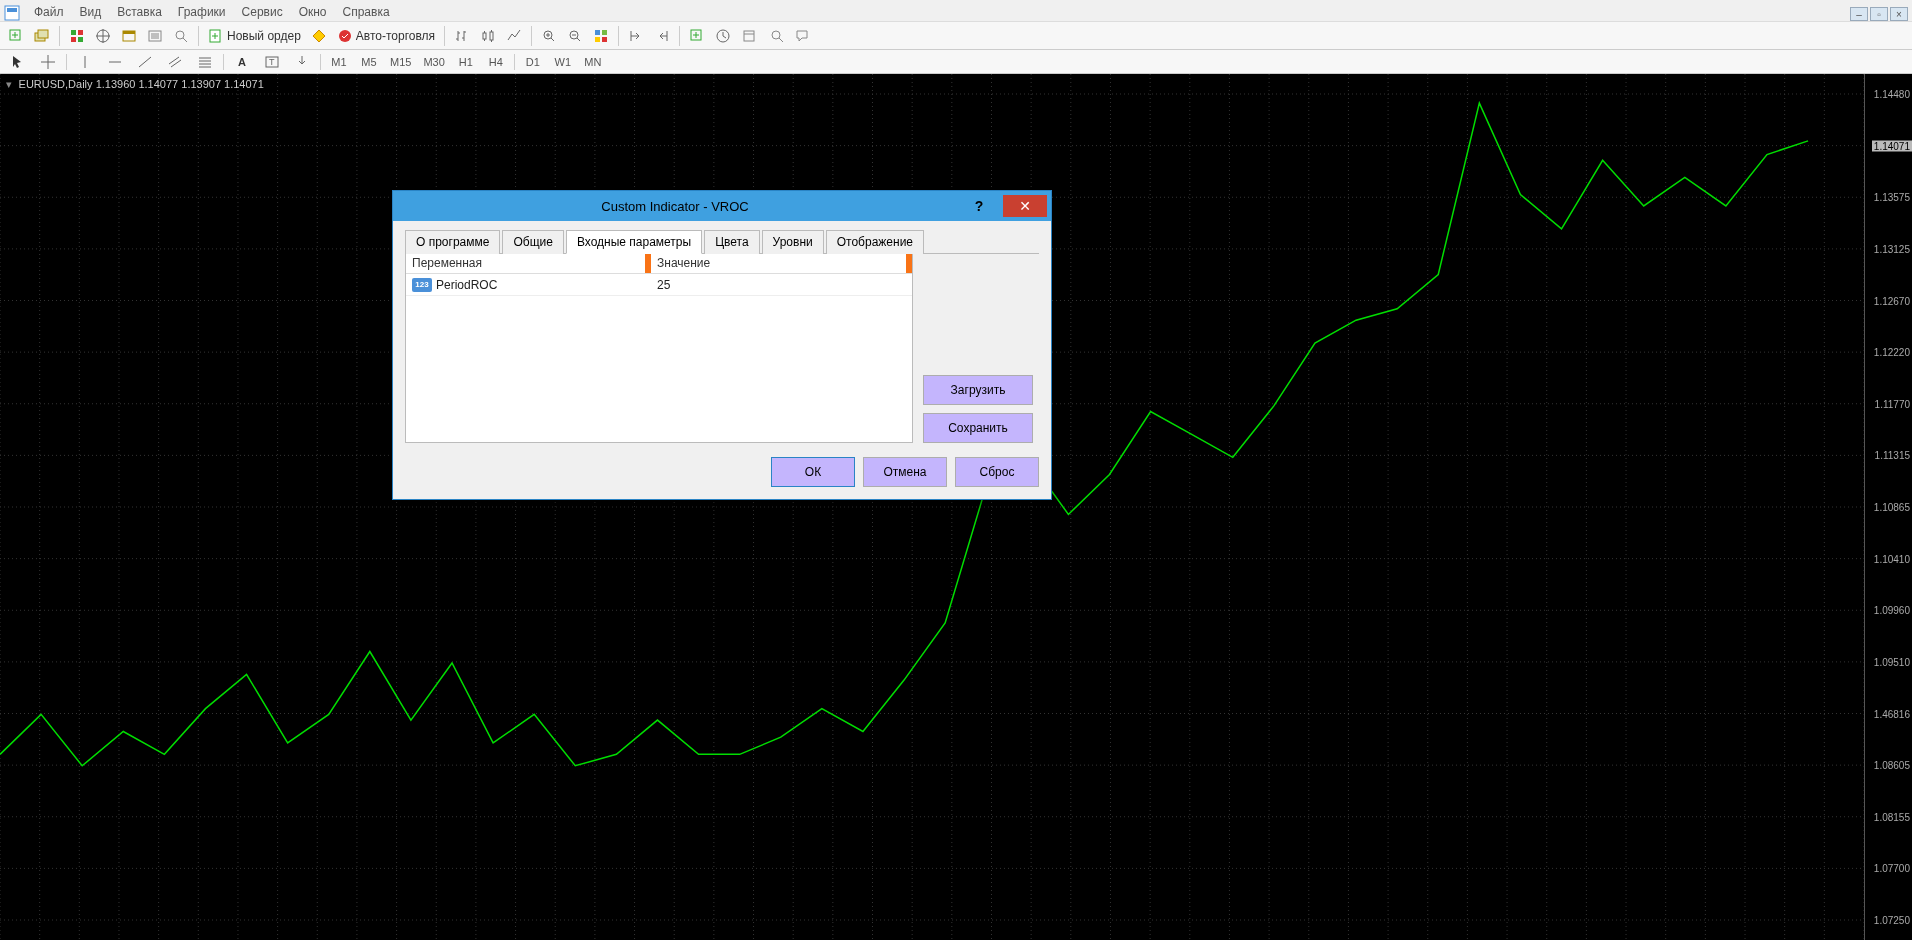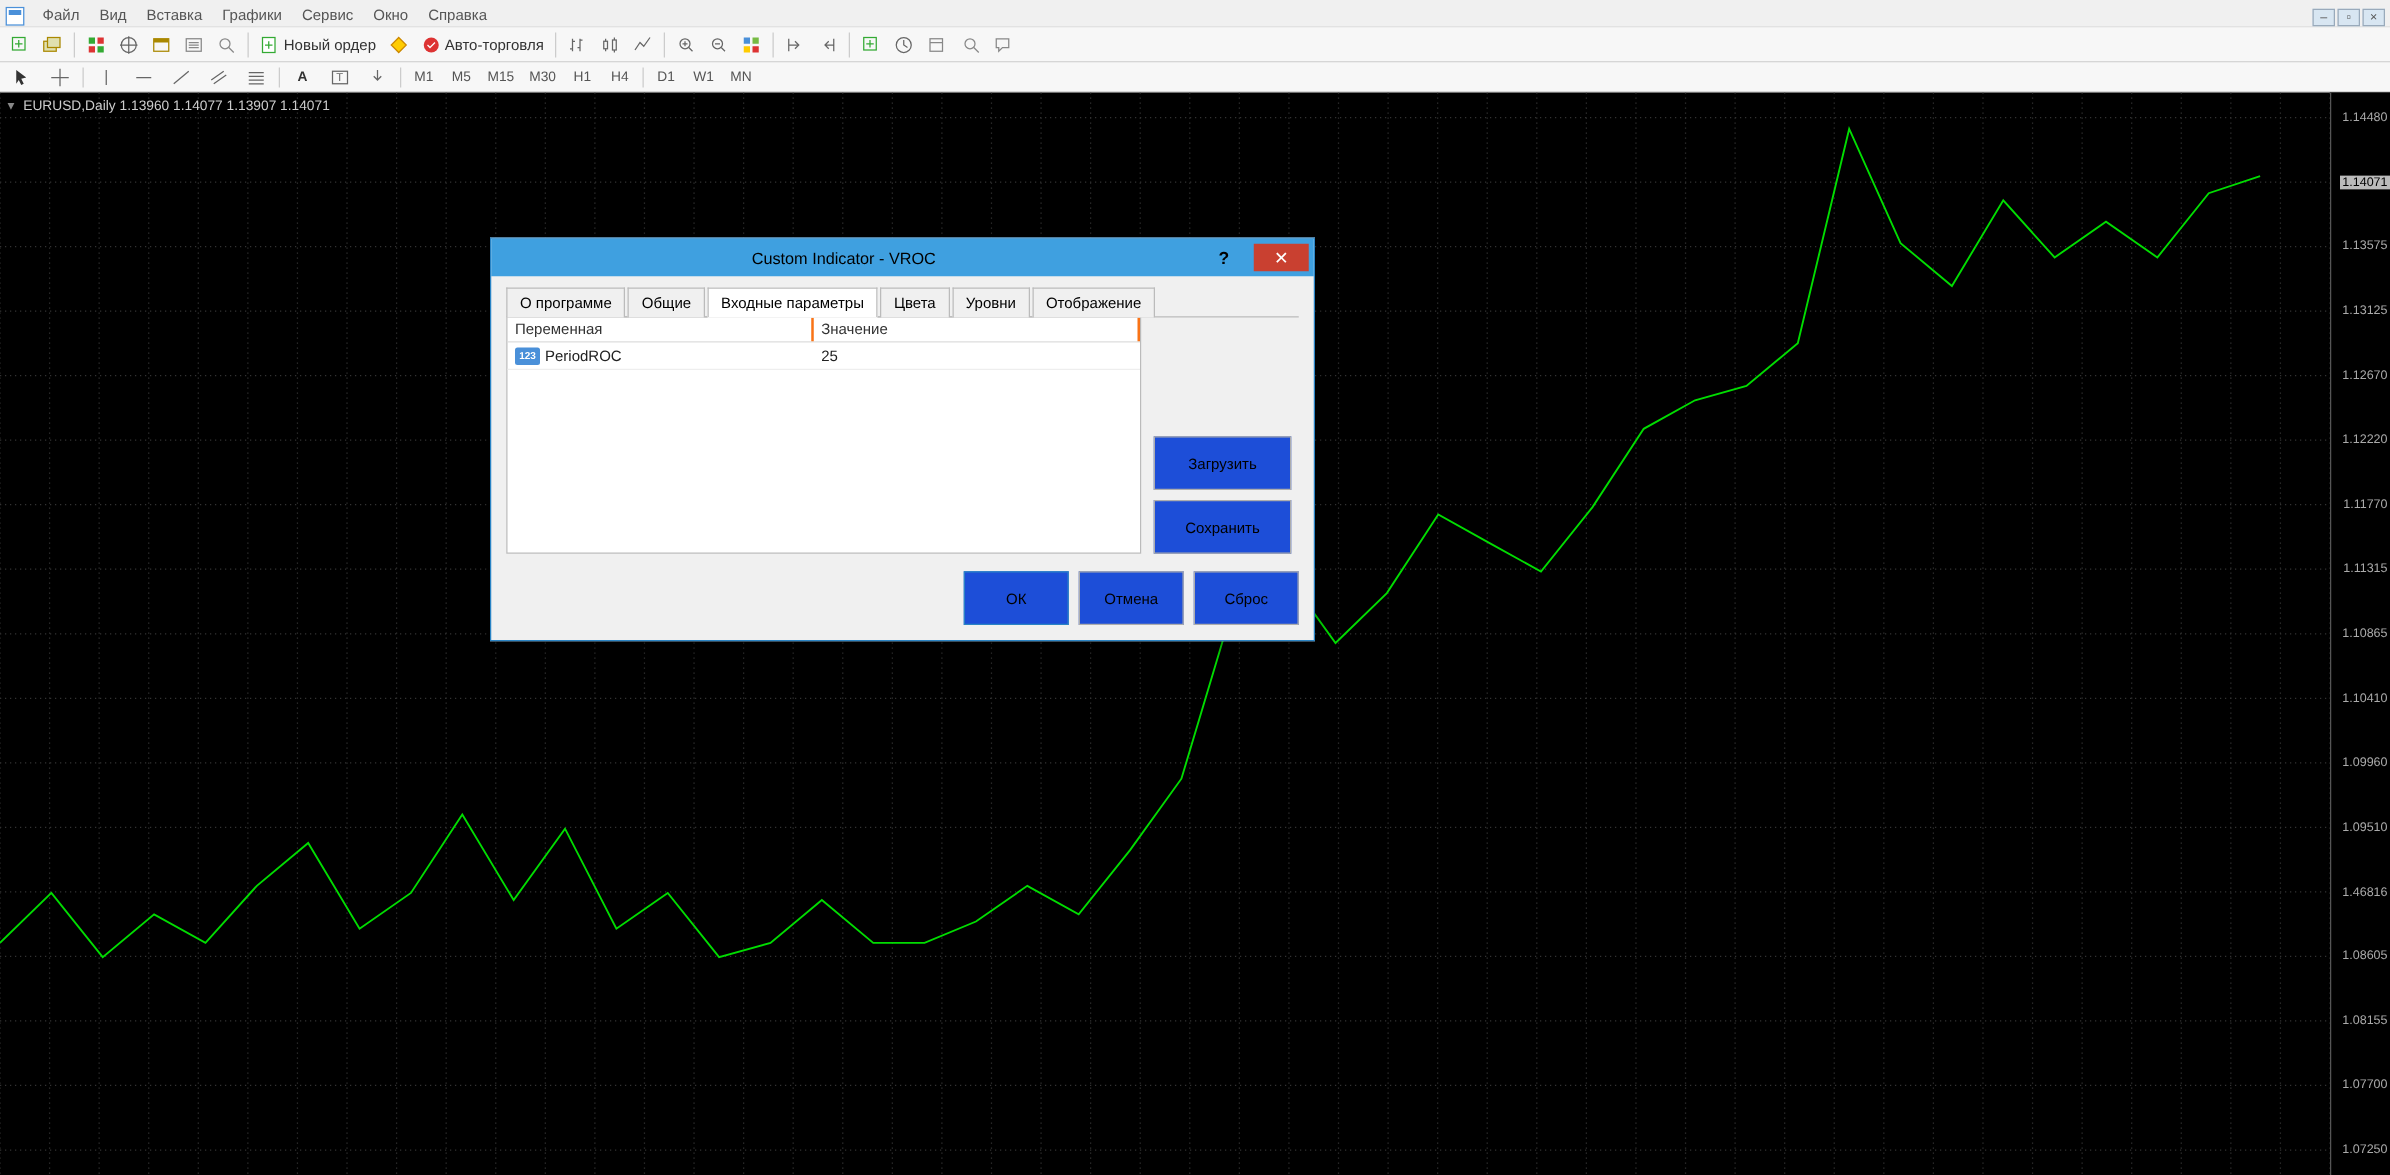--- a/index.html
+++ b/index.html
@@ -37,33 +37,33 @@
 .dlg-title .t-btn { width: 44px; height: 22px; display: flex; align-items: center; justify-content: center; cursor:pointer;}
 .dlg-title .t-help { color: #000; font-size: 14px; font-weight:bold;}
 .dlg-title .t-close { background: #c94030; color: #fff; font-size: 14px; margin-left:2px;}
 .dlg-body { padding: 8px 12px 12px; }
 .tabs { display: flex; border-bottom: 1px solid #bbb; position: relative; }
 .tab { font-size: 12px; padding: 4px 10px; border: 1px solid #bbb; border-bottom: none; background: #f0f0f0; margin-right: 2px; cursor: pointer; position:relative; top:1px;}
 .tab.active { background: #fff; border-bottom: 1px solid #fff; }
 
 .table-wrap { border: 1px solid #bbb; background: #fff; height: 190px; margin-top: 0; }
 .table-header { display: flex; height: 20px; border-bottom: 1px solid #ddd; }
-.table-header .th { font-size: 12px; padding: 2px 6px; border-right: 2px solid #f97316; color: #333; }
+.table-header .th { font-size: 12px; padding: 2px 6px; border-right: 6px solid #f97316; color: #333; }
 .th-var { width: 245px; }
 .th-val { flex: 1; }
 .table-row { display: flex; height: 22px; align-items: center; border-bottom: 1px solid #eee; }
 .table-row .td { font-size: 12px; padding: 2px 6px; color: #222; }
 .td-var { width: 245px; display: flex; align-items: center; gap: 4px; }
 .td-val { flex: 1; }
 .row-icon { width: 20px; height: 14px; background: #4a90d9; border-radius: 2px; display: flex; align-items: center; justify-content: center; color: #fff; font-size: 8px; font-weight: bold; }
 .right-col { display:flex; flex-direction:column; gap:8px; width:116px;}
 .content-row { display:flex; gap:10px; align-items:stretch; margin-top:-1px;}
 .content-row .table-wrap { flex:1; }
 .right-col { justify-content:flex-end; padding-bottom:0;}
-.win-btn { height: 43px; width: 110px; border: 1px solid #adadad; background: #1d4ed8; font-size: 12px; cursor: pointer; }
+.win-btn { height: 30px; width: 110px; border: 1px solid #adadad; background: #c4b5fd; font-size: 12px; cursor: pointer; }
 .win-btn.default { border: 1px solid #2a84c5; }
 
 .dlg-footer { display: flex; justify-content: flex-end; gap: 8px; margin-top: 14px; }
 .dlg-footer .win-btn { width: 84px; }
 
 svg.icon { width:16px; height:16px; }
 </style>
 </head>
 <body>
 

